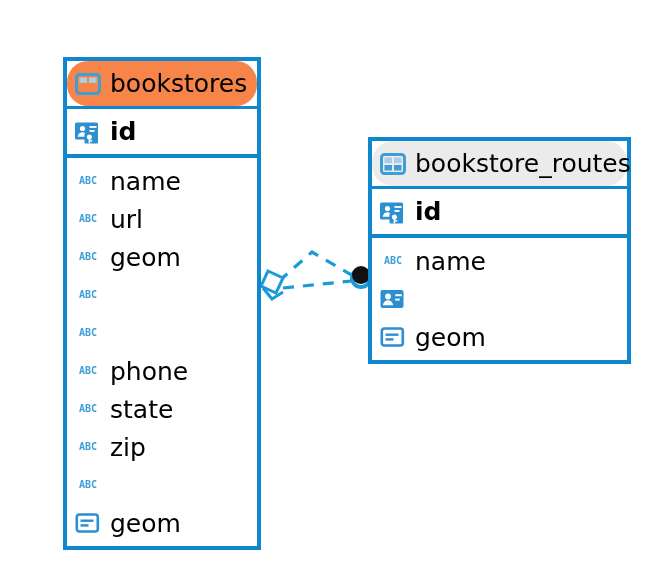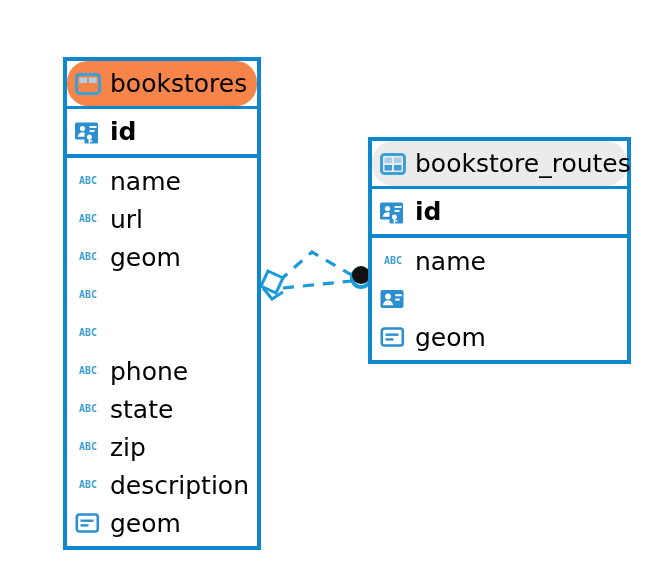--- a/index.html
+++ b/index.html
@@ -193,21 +193,20 @@
       <div class="field-row">
           <span class="icon abc-icon">ABC</span>
           <span class="field-label">state</span>
         </div>
       <div class="field-row">
           <span class="icon abc-icon">ABC</span>
           <span class="field-label">zip</span>
         </div>
       <div class="field-row">
           <span class="icon abc-icon">ABC</span>
-          <span class="field-label">description</span>
         </div>
 
       <div class="field-row">
         <span class="icon">
           <svg width="26" height="22" viewBox="0 0 26 22">
             <rect x="1.8" y="2.5" width="21" height="17" rx="2.5" ry="2.5" fill="none" stroke="#2b8fd0" stroke-width="2.6"></rect>
             <rect x="5.5" y="7.5" width="13" height="2.4" fill="#2b8fd0"></rect>
             <rect x="5.5" y="12.2" width="8" height="2.4" fill="#2b8fd0"></rect>
           </svg>
         </span>

